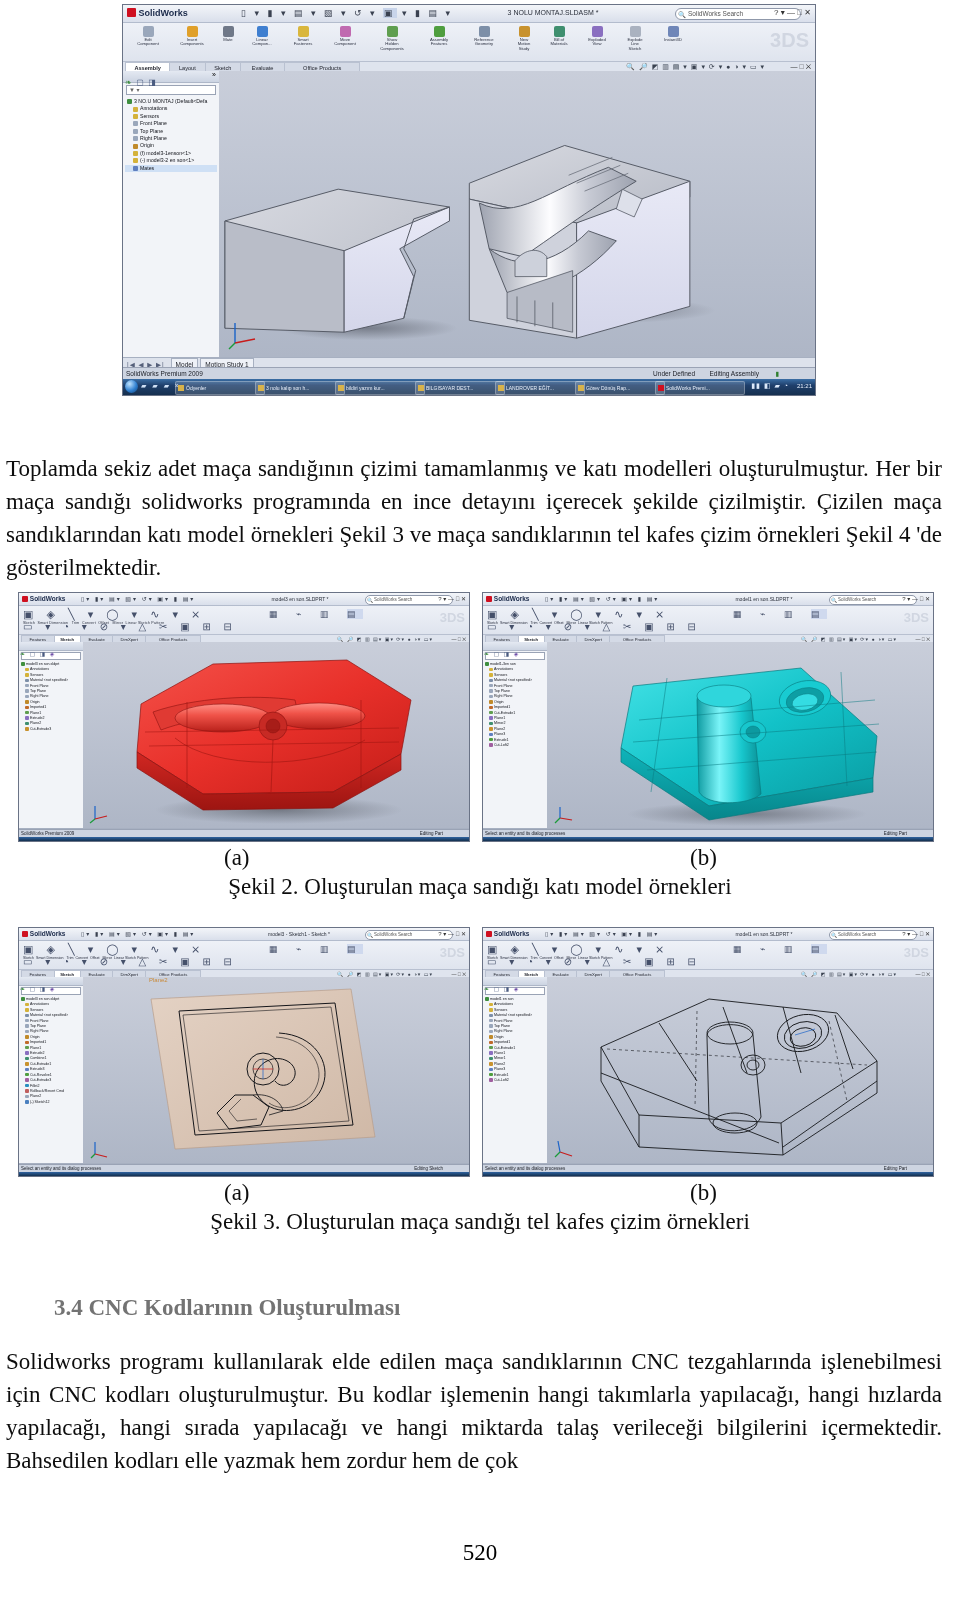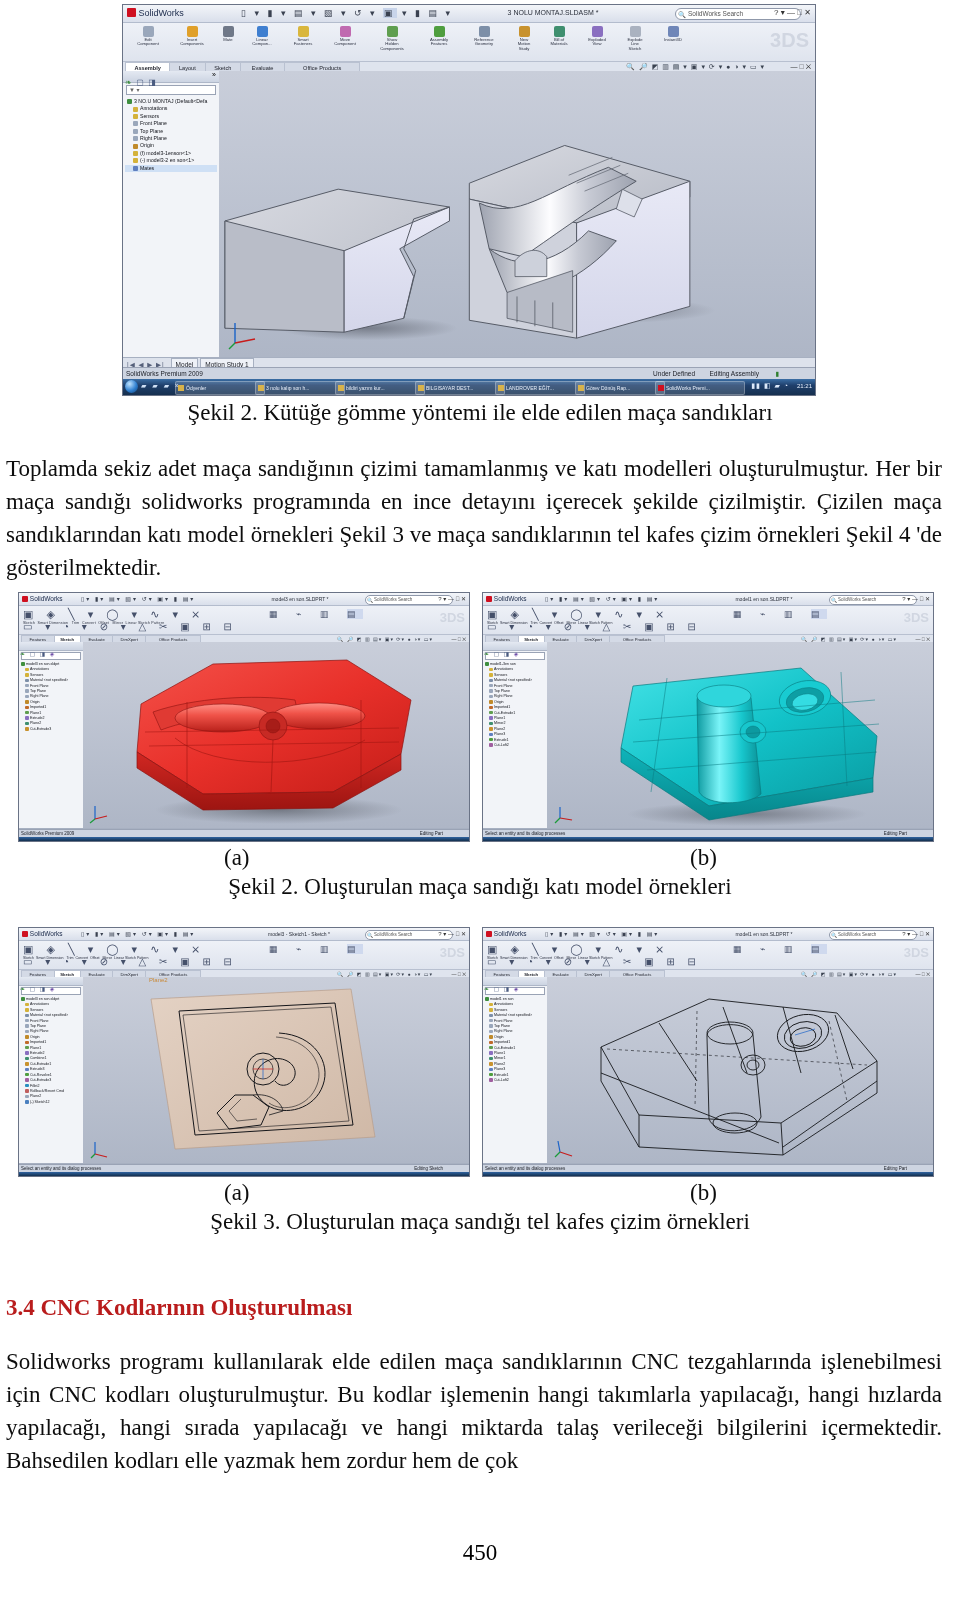--- a/index.html
+++ b/index.html
@@ -6,29 +6,29 @@
   body{width:960px;height:1599px;position:relative;font-family:"Liberation Serif",serif;color:#000;}
 
   
   .page{position:relative;width:960px;height:1599px;overflow:hidden;background:#fff;}
   .para{position:absolute;text-align:justify;font-family:"Liberation Serif",serif;
         font-size:23px;line-height:33px;color:#0d0d0d;}
   .para.jst{text-align:justify;text-align-last:left;}
   .caption{position:absolute;width:100%;text-align:center;font-family:"Liberation Serif",serif;
            font-size:23px;color:#0d0d0d;}
   .abmark{position:absolute;font-family:"Liberation Serif",serif;font-size:23px;color:#0d0d0d;}
-  .heading{position:absolute;font-family:"Liberation Serif",serif;font-weight:bold;font-size:23px;color:#b91c1c;}
+  .heading{position:absolute;font-family:"Liberation Serif",serif;font-weight:bold;font-size:23px;color:#737373;margin-left:48px;}
   .pagenum{position:absolute;width:100%;text-align:center;font-size:23px;font-family:"Liberation Serif",serif;}
 
   
   .sw{position:absolute;overflow:hidden;background:#c3cada;border:1px solid #6a7386;
       font-family:"Liberation Sans",sans-serif;}
   .sw .titlebar{position:relative;height:10%;background:linear-gradient(#f3f5f9,#d9dfeb);
       border-bottom:1px solid #b3bccd;}
-  .sw .logo{position:absolute;left:2px;top:1px;font-weight:normal;color:#1b2a4a;}
+  .sw .logo{position:absolute;left:2px;top:1px;font-weight:bold;color:#1b2a4a;}
   .sw .logored{color:#cf1020;}
   .sw .docTitle{position:absolute;color:#2a2f3a;text-align:center;}
   .sw .searchbox{position:absolute;background:#fff;border:1px solid #8f98aa;border-radius:7px;color:#555;}
   .sw .winbtns{position:absolute;color:#333;}
   .sw .ribbon{position:relative;background:linear-gradient(#eef1f7,#dfe4ee);
       border-bottom:1px solid #b8c0d0;overflow:hidden;}
   .sw .ribbon .cmd{position:absolute;text-align:center;color:#2b3040;line-height:1.02;}
   .sw .cmdico{margin:0 auto;border-radius:2px;}
   .sw .dslogo{position:absolute;right:2px;color:#c9cfdb;font-weight:bold;opacity:.75;}
   .sw .tabbar{position:relative;background:#dfe4ee;border-bottom:1px solid #aab3c5;}
@@ -268,21 +268,20 @@
           <div class="tbitem" style="left: 292px; top: 2px; width: 78px; height: 12px; font-size: 5px; line-height: 12px; padding-left: 10px;"><span style="position: absolute; left: 2px; top: 3px; width: 6px; height: 6px; background: rgb(216, 178, 74);"></span><span>BILGISAYAR DEST...</span></div>
           <div class="tbitem" style="left: 372px; top: 2px; width: 78px; height: 12px; font-size: 5px; line-height: 12px; padding-left: 10px;"><span style="position: absolute; left: 2px; top: 3px; width: 6px; height: 6px; background: rgb(216, 178, 74);"></span><span>LANDROVER EĞİT...</span></div>
           <div class="tbitem" style="left: 452px; top: 2px; width: 78px; height: 12px; font-size: 5px; line-height: 12px; padding-left: 10px;"><span style="position: absolute; left: 2px; top: 3px; width: 6px; height: 6px; background: rgb(216, 178, 74);"></span><span>Görev Dönüş Rap...</span></div>
           <div class="tbitem" style="left: 532px; top: 2px; width: 78px; height: 12px; font-size: 5px; line-height: 12px; padding-left: 10px;"><span style="position: absolute; left: 2px; top: 3px; width: 6px; height: 6px; background: rgb(207, 16, 32);"></span><span>SolidWorks Premi...</span></div>
         </div>
       <div class="trayclock" style="right:3px;top:4px;font-size:6px;">21:21</div>
       <div style="position:absolute;right:26px;top:3px;font-size:7px;color:#dce9fa;letter-spacing:1px;">▮▮ ◧ ▰ ◔</div>
     </div>
   </div>
 
-  <div class="caption" style="top:400px;left:0;">Şekil 2. Kütüğe gömme yöntemi ile elde edilen maça sandıkları</div>
 
   <div class="para jst" style="left:6px;top:452px;width:936px;">Toplamda sekiz adet maça sandığının çizimi tamamlanmış ve katı modelleri oluşturulmuştur. Her bir maça sandığı solidworks programında en ince detayını içerecek şekilde çizilmiştir. Çizilen maça sandıklarından katı model örnekleri Şekil 3 ve maça sandıklarının tel kafes çizim örnekleri Şekil 4 'de gösterilmektedir.</div>
 
   <div class="sw" id="f3a" style="left:18px;top:592px;width:450px;height:248px;">
     <div class="titlebar" style="height:12px;">
       <span class="logo" style="font-size:6.5px;left:3px;top:2px;">
         <span style="display:inline-block;width:6px;height:6px;background:#cf1020;border-radius:1px;vertical-align:-1px;"></span>
         <span>SolidWorks</span>
       </span>
       <div style="position:absolute;left:62px;top:2px;font-size:6px;color:#3a4150;letter-spacing:2px;">▯▾ ▮▾ ▤▾ ▧▾ ↺▾ ▣▾ ▮ ▤▾</div>
@@ -732,14 +731,14 @@
     <div style="position:absolute;left:0;right:0;bottom:0;height:4px;background:linear-gradient(#2f63a0,#13304f);"></div>
   </div>
 
   <div class="abmark" style="left:224px;top:1180px;">(a)</div>
   <div class="abmark" style="left:690px;top:1180px;">(b)</div>
   <div class="caption" style="top:1209px;left:0;">Şekil 3. Oluşturulan maça sandığı tel kafes çizim örnekleri</div>
 
   <div class="heading" style="left:6px;top:1295px;">3.4 CNC Kodlarının Oluşturulması</div>
   <div class="para jst" style="left:6px;top:1345px;width:936px;">Solidworks programı kullanılarak elde edilen maça sandıklarının CNC tezgahlarında işlenebilmesi için CNC kodları oluşturulmuştur. Bu kodlar işlemenin hangi takımlarla yapılacağı, hangi hızlarda yapılacağı, hangi sırada yapılacağı ve hangi miktarda talaş verileceği bilgilerini içermektedir. Bahsedilen kodları elle yazmak hem zordur hem de çok</div>
 
-  <div class="pagenum" style="top:1540px;">450</div>
+  <div class="pagenum" style="top:1540px;">520</div>
 </div>
 
 </body></html>

